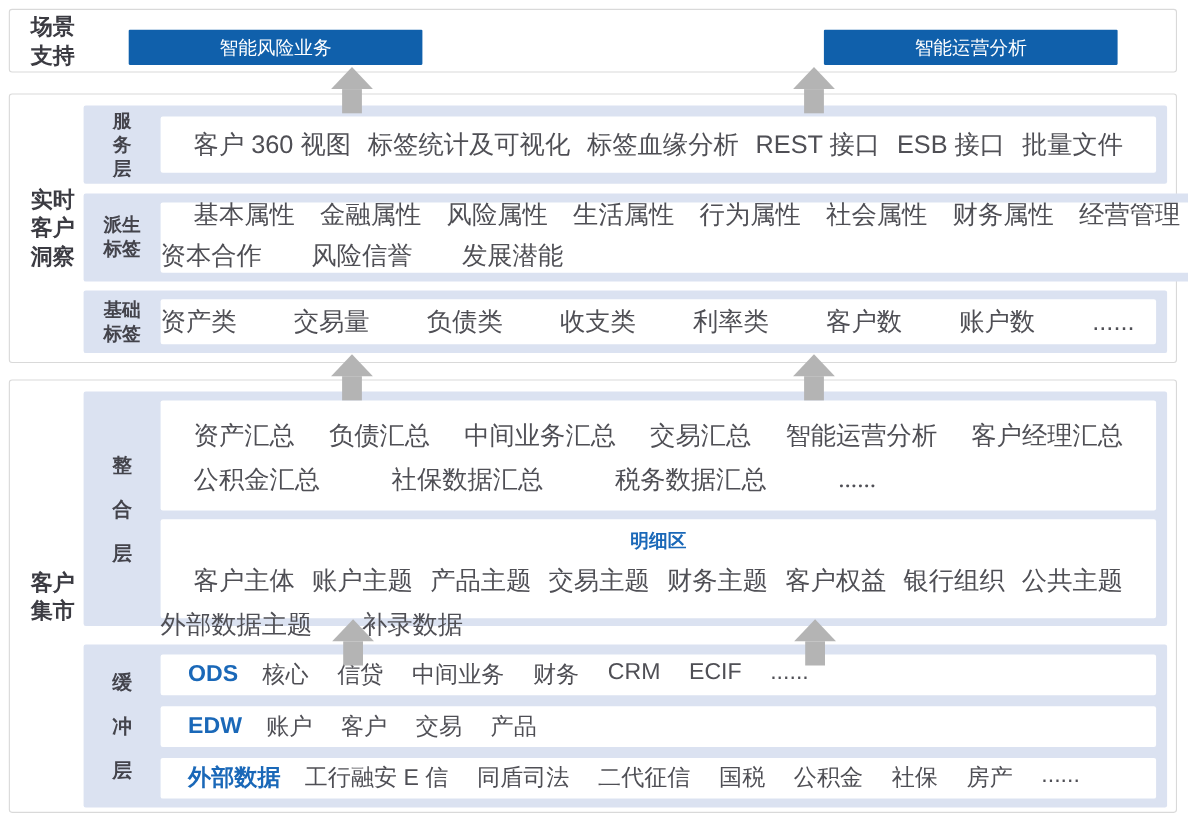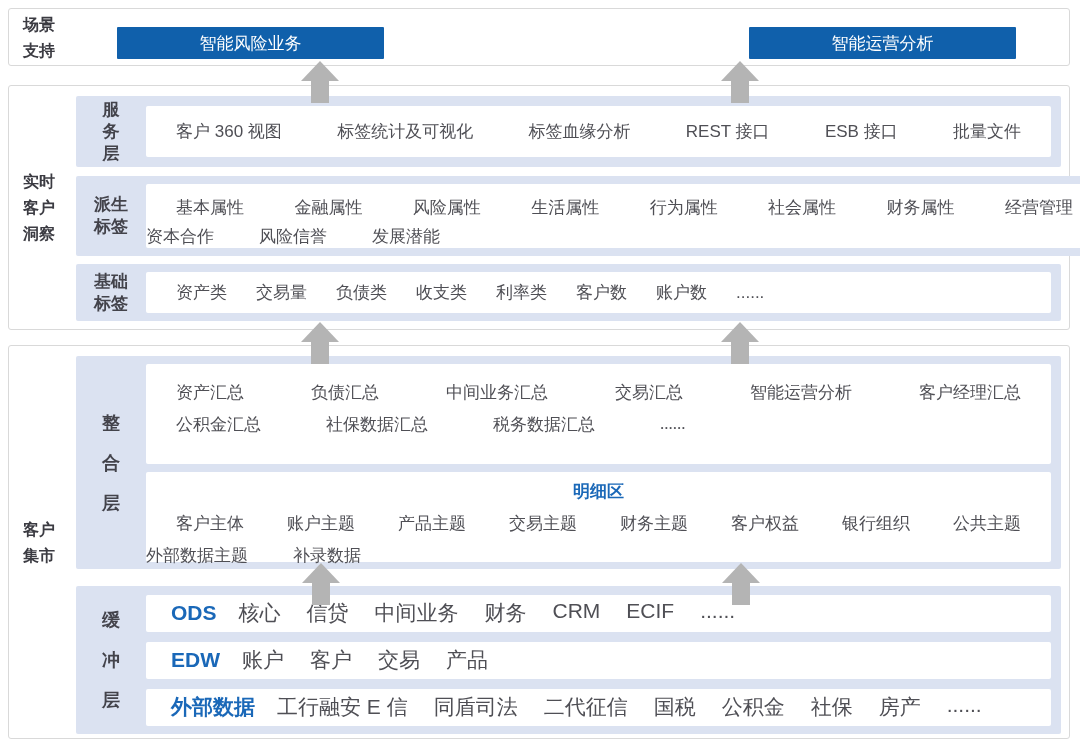--- a/index.html
+++ b/index.html
@@ -12,40 +12,40 @@
     --item-gray:#4f4f55;
   }
   *{margin:0;padding:0;box-sizing:border-box;}
   html,body{background:#fff;}
   body{font-family:"Liberation Sans","DejaVu Sans",sans-serif;}
   #app{position:relative;width:1080px;height:747px;background:#fff;overflow:hidden;}
 
   .panel{position:absolute;background:#fff;border:1px solid var(--panel-border);border-radius:3px;}
 
   
-  .side-label{position:absolute;left:14px;width:50px;font-weight:bold;font-size:16px;
-              line-height:26px;color:var(--label-dark);}
+  .side-label{position:absolute;left:14px;width:50px;font-weight:bold;font-size:20px;
+              line-height:26px;color:var(--label-dark);text-align:center;}
   .side-label span{display:block;}
 
   
   .scene-btn{position:absolute;top:18px;height:32px;background:var(--button-blue);
              color:#fff;font-size:17px;display:flex;align-items:center;justify-content:center;
              border-radius:1px;cursor:pointer;}
 
   
   .blue-row{position:absolute;background:var(--row-bg);border-radius:2px;display:flex;align-items:center;}
   .row-label{width:70px;flex:0 0 70px;text-align:center;font-weight:bold;font-size:17px;
              line-height:22px;color:#43434b;}
   .row-label span{display:block;}
   .white-box{background:#fff;border-radius:2px;flex:1;margin-right:10px;}
 
-  .items-line{display:flex;align-items:center;font-size:17px;color:var(--item-gray);white-space:nowrap;}
+  .items-line{display:flex;align-items:center;font-size:23px;color:var(--item-gray);white-space:nowrap;}
   .items-line span{display:inline-block;}
   .spread{justify-content:space-between;padding:0 30px;}
-  .gap33{gap:29px;padding-left:30px;}
+  .gap33{gap:52px;}
   .gap45{gap:45px;}
   .gap65{gap:65px;padding-left:30px;}
 
   
   .big-block{position:absolute;background:var(--row-bg);border-radius:2px;display:flex;}
   .block-label{width:70px;flex:0 0 70px;display:flex;flex-direction:column;align-items:center;
                justify-content:center;gap:16px;font-weight:bold;font-size:18px;color:#43434b;}
   .block-content{flex:1;margin-right:10px;display:flex;flex-direction:column;}
 
   .zone-box{background:#fff;border-radius:2px;padding:8px 0 10px;}

